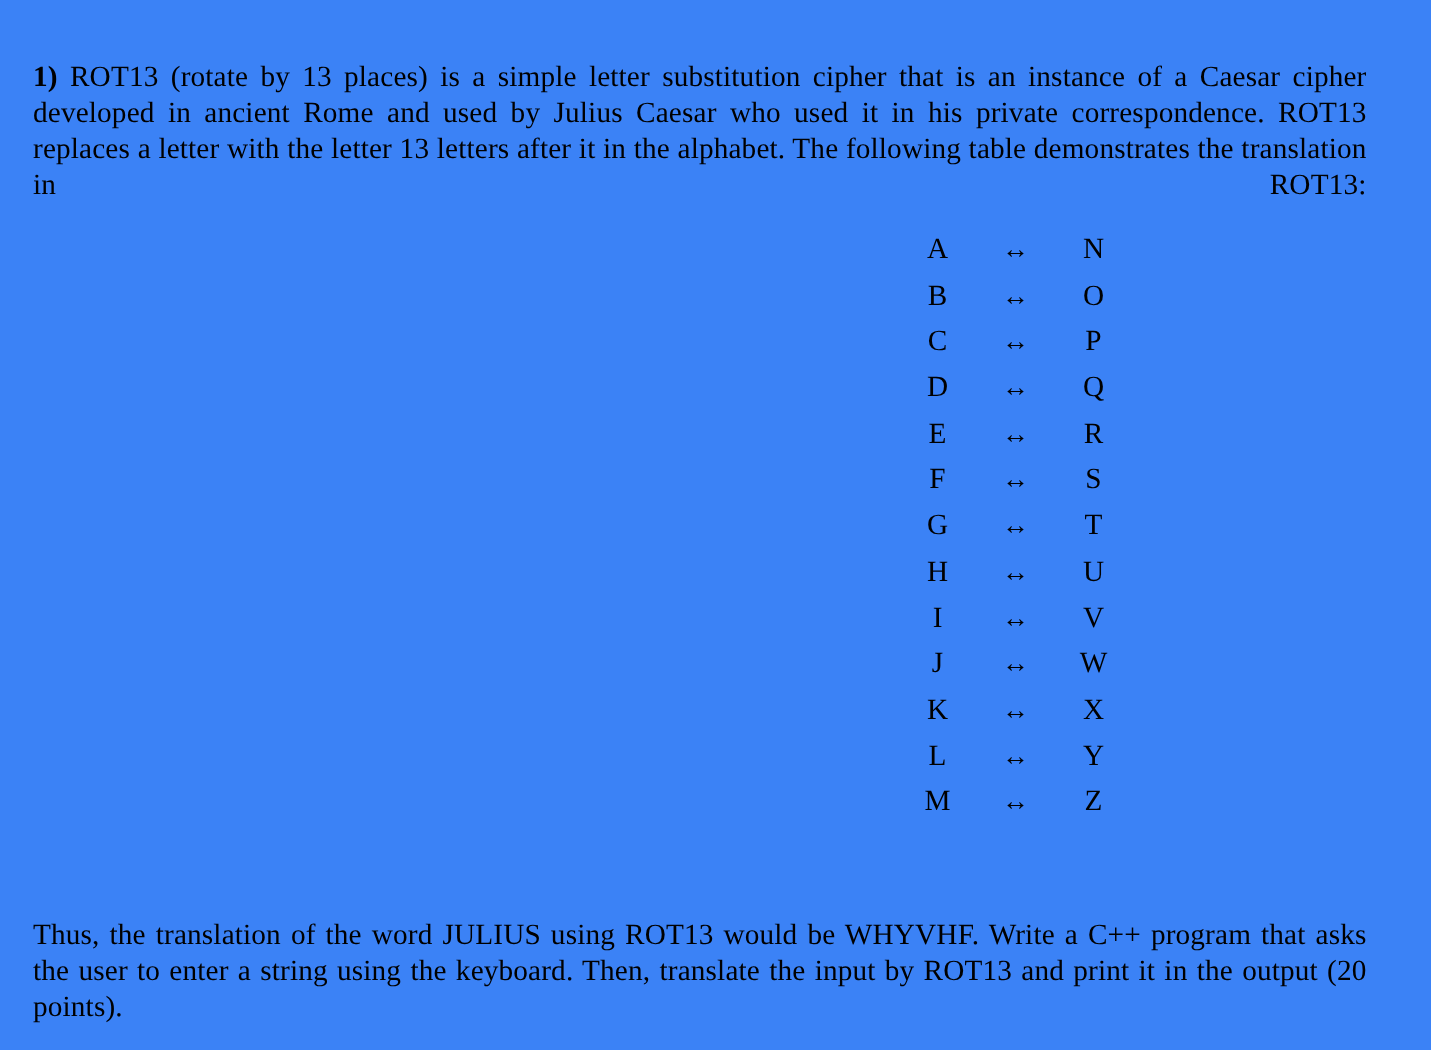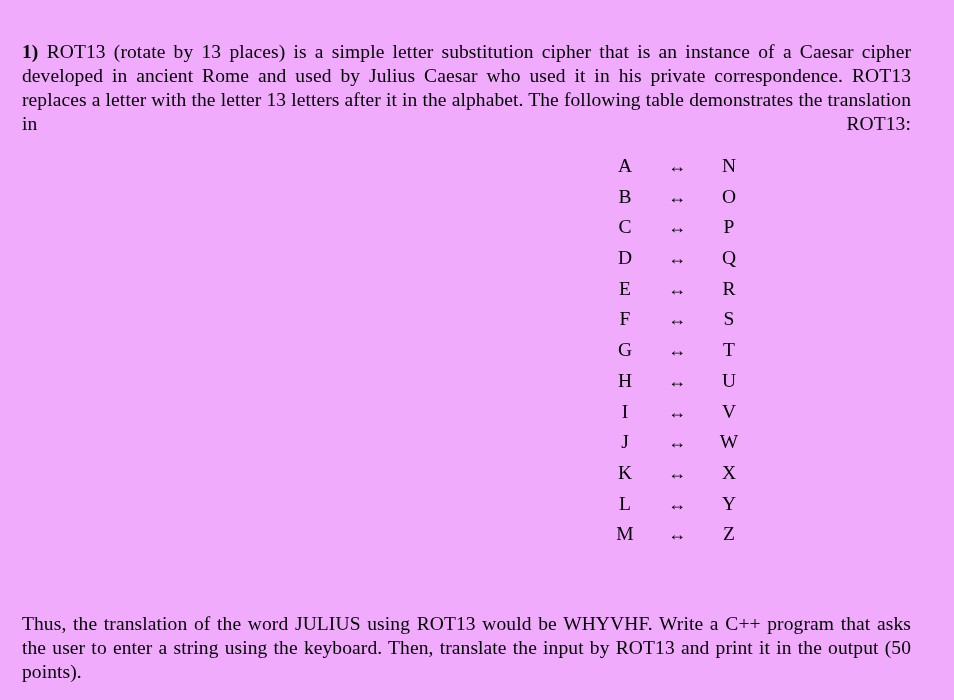--- a/index.html
+++ b/index.html
@@ -16,21 +16,21 @@
     color: #000000;
     -webkit-font-smoothing: antialiased;
   }
 
   #page {
     position: absolute;
     left: 0;
     top: 0;
     width: 954px;
     height: 700px;
-    background: #f0abfc;
+    background: #3b82f6;
   }
 
   
   .para {
     position: absolute;
     left: 22px;
     width: 889px;
     font-size: 19.5px;
     line-height: 24.2px;
     text-align: justify;
@@ -156,15 +156,15 @@
         <span class="cipher-cell cipher-arrow">↔</span>
         <span class="cipher-cell cipher-offset">Y</span>
       </div>
       <div class="cipher-row">
         <span class="cipher-cell cipher-plain">M</span>
         <span class="cipher-cell cipher-arrow">↔</span>
         <span class="cipher-cell cipher-offset">Z</span>
       </div>
     </div>
 
-  <p class="para" id="closing-paragraph"><span>Thus, the translation of the word JULIUS using ROT13 would be WHYVHF. Write a C++ program that asks the user to enter a string using the keyboard. Then, translate the input by ROT13 and print it in the output (50 points).</span></p>
+  <p class="para" id="closing-paragraph"><span>Thus, the translation of the word JULIUS using ROT13 would be WHYVHF. Write a C++ program that asks the user to enter a string using the keyboard. Then, translate the input by ROT13 and print it in the output (20 points).</span></p>
 
 </div>
 
 </body></html>

